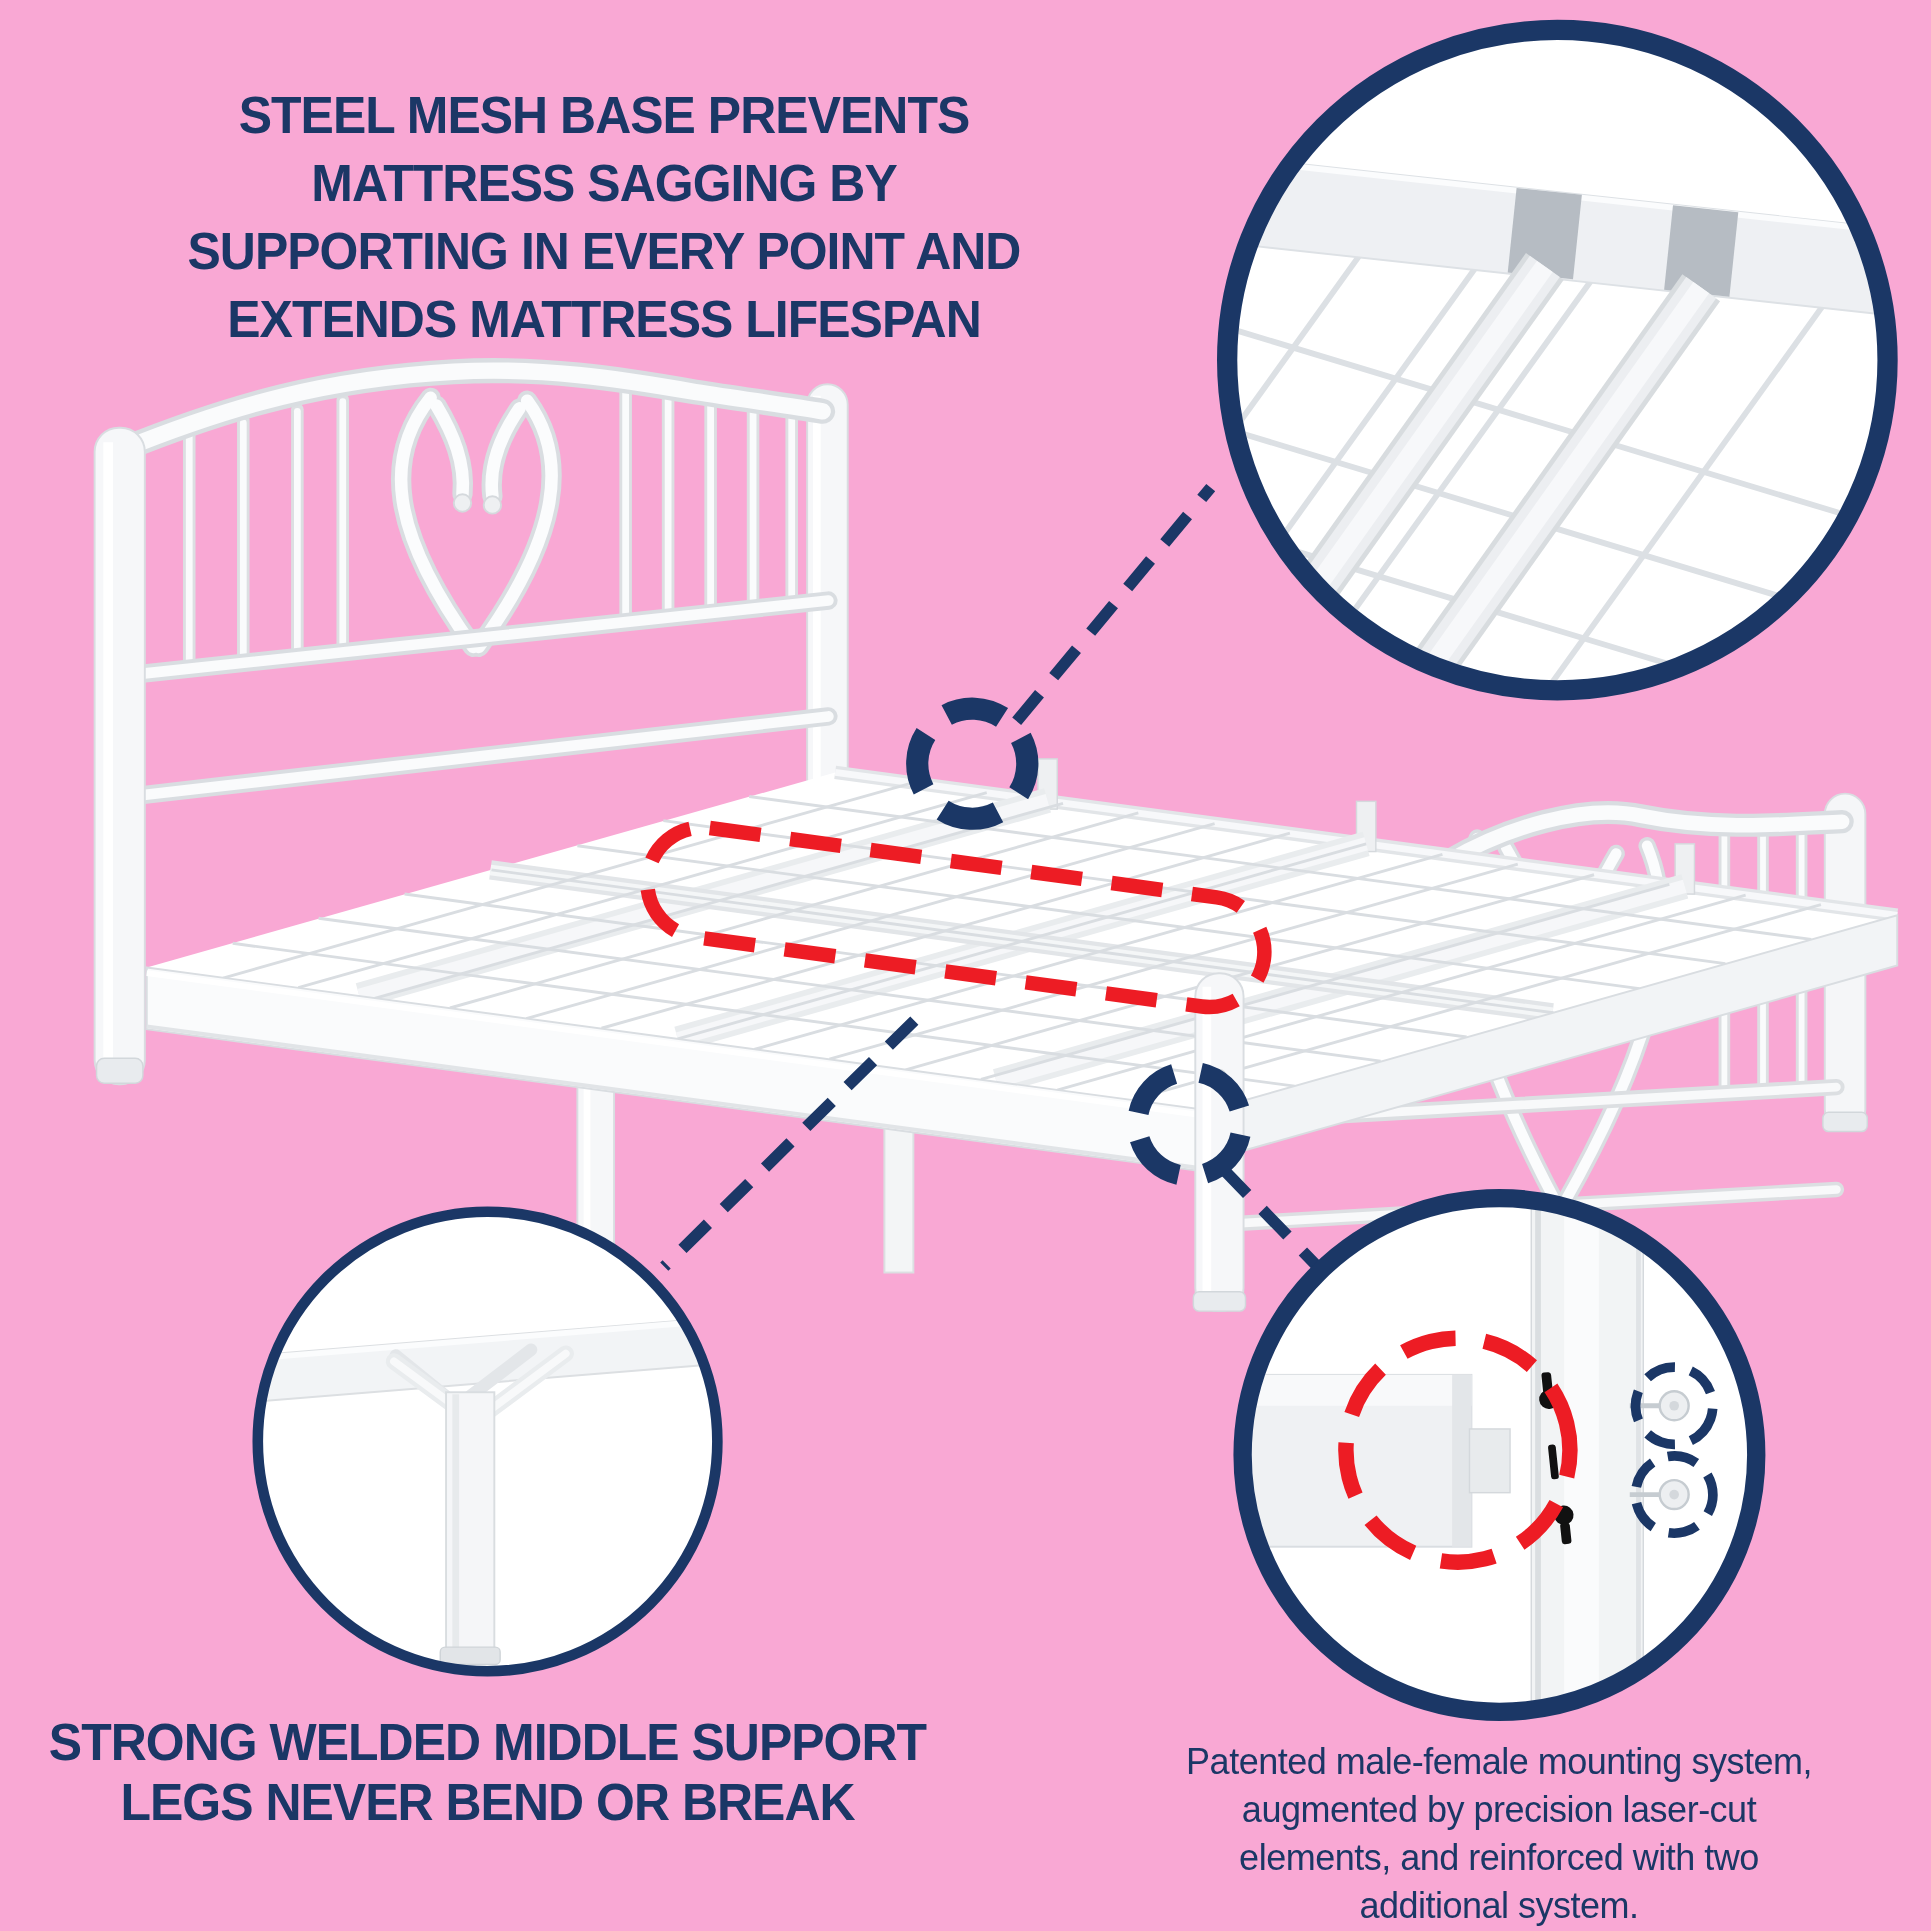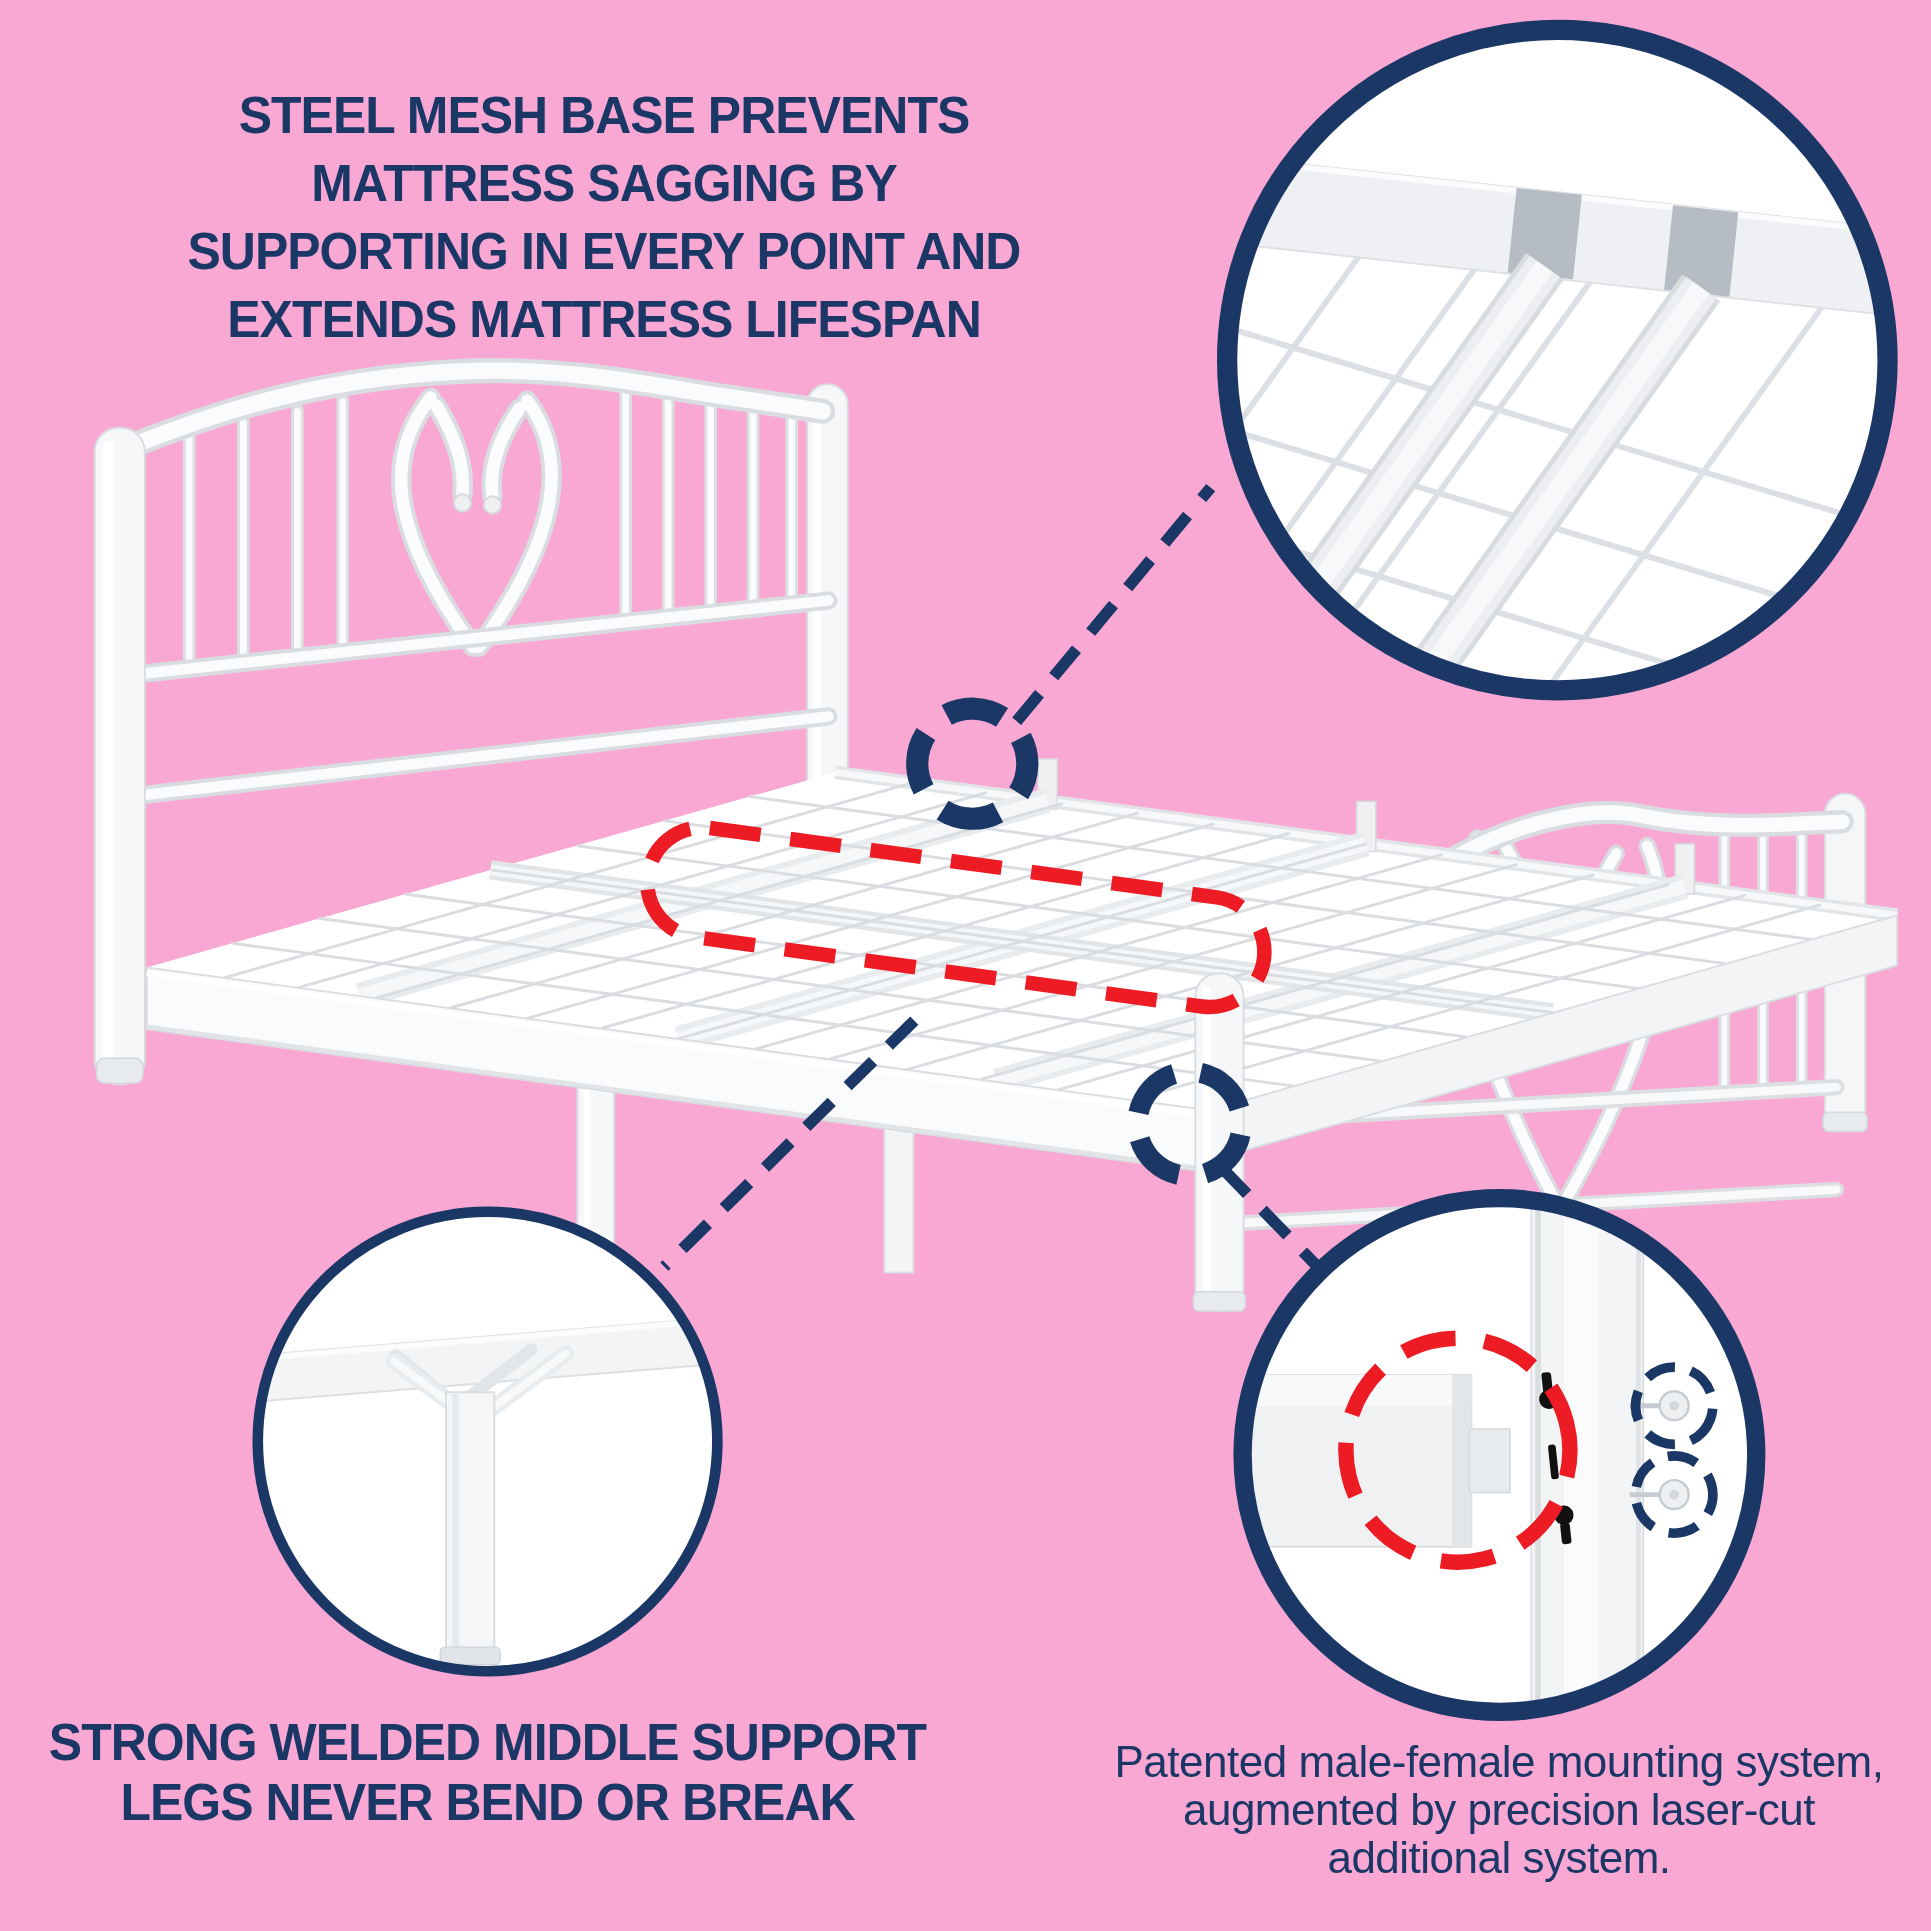--- a/index.html
+++ b/index.html
@@ -3,21 +3,21 @@
 <meta charset="utf-8">
 <style>
   html,body{margin:0;padding:0;background:#fff;}
   .canvas{position:relative;width:1931px;height:1931px;background:#f9a8d4;overflow:hidden;
           font-family:"Liberation Sans", sans-serif;}
   .fig{position:absolute;left:0;top:0;}
   .note{position:absolute;color:#1b3766;text-align:center;}
   .note-caps{font-weight:700;font-size:52px;line-height:68px;letter-spacing:-1px;transform:scaleX(.96);transform-origin:50% 0;}
   .note-top{left:97px;top:81px;width:1014px;}
   .note-bl{left:0px;top:1712px;width:975px;font-size:52px;line-height:60px;}
-  .note-br{left:1067px;top:1738px;width:864px;font-weight:400;font-size:44px;line-height:48px;letter-spacing:-0.5px;}
+  .note-br{left:1067px;top:1738px;width:864px;font-weight:400;font-size:36px;line-height:48px;letter-spacing:-0.5px;}
   .note div{white-space:nowrap;}
 </style>
 </head>
 <body>
 
 <div class="canvas">
 
 <svg class="fig" width="1931" height="1931" viewBox="0 0 2000 2000">
   <defs>
     <clipPath id="clipTR">
@@ -345,17 +345,18 @@
   </div>
 
   <div class="note note-caps note-bl">
     <div>STRONG WELDED MIDDLE SUPPORT</div>
     <div>LEGS NEVER BEND OR BREAK</div>
   </div>
 
   <div class="note note-br">
     <div>Patented male-female mounting system,</div>
     <div>augmented by precision laser-cut</div>
+    <div>elements, and reinforced with two</div>
     <div>additional system.</div>
   </div>
 
 </div>
 
 
 </body></html>

